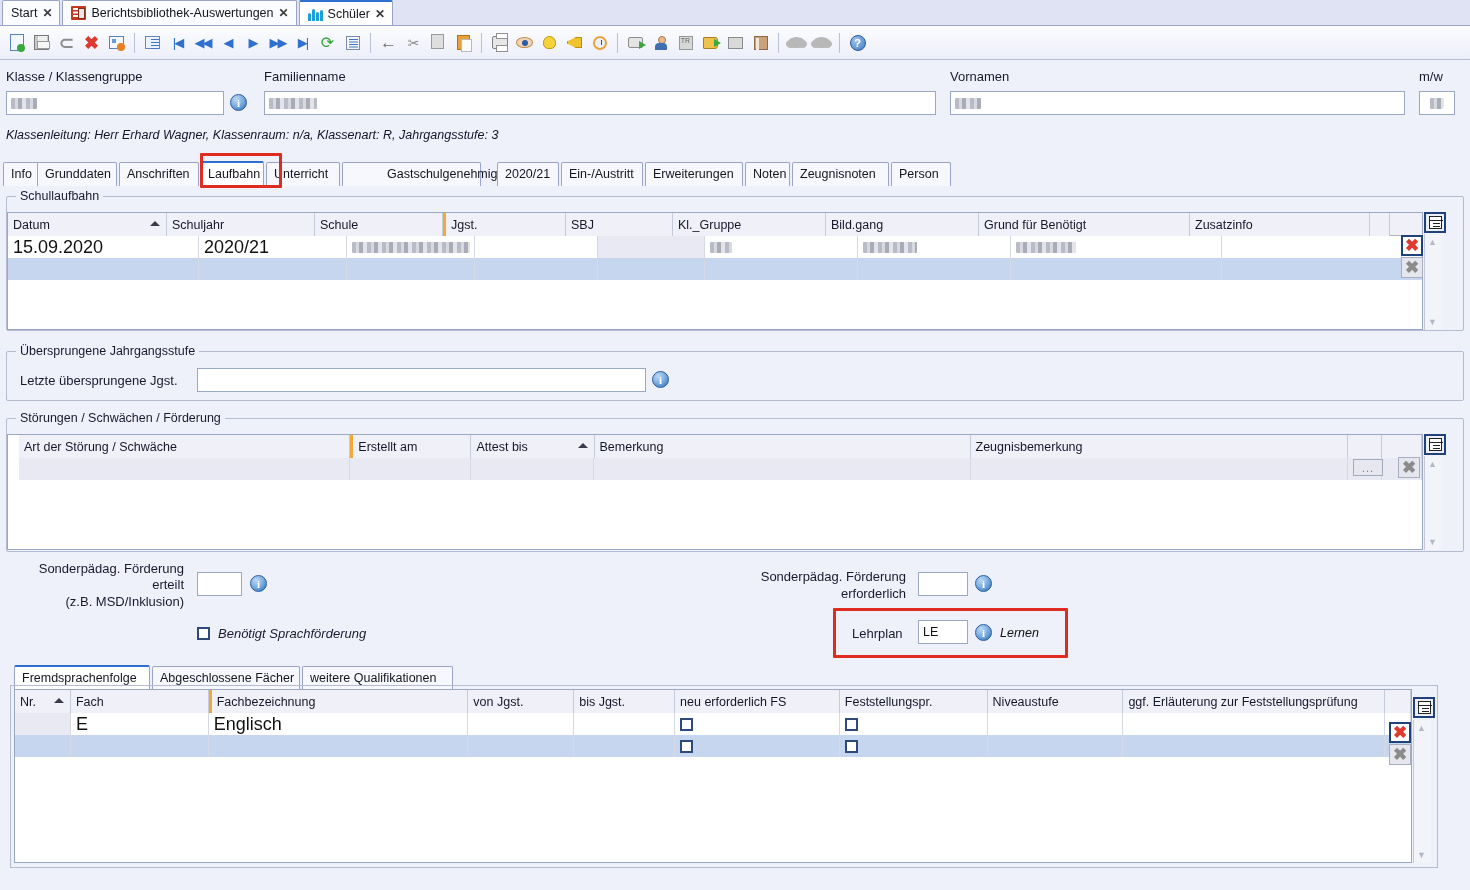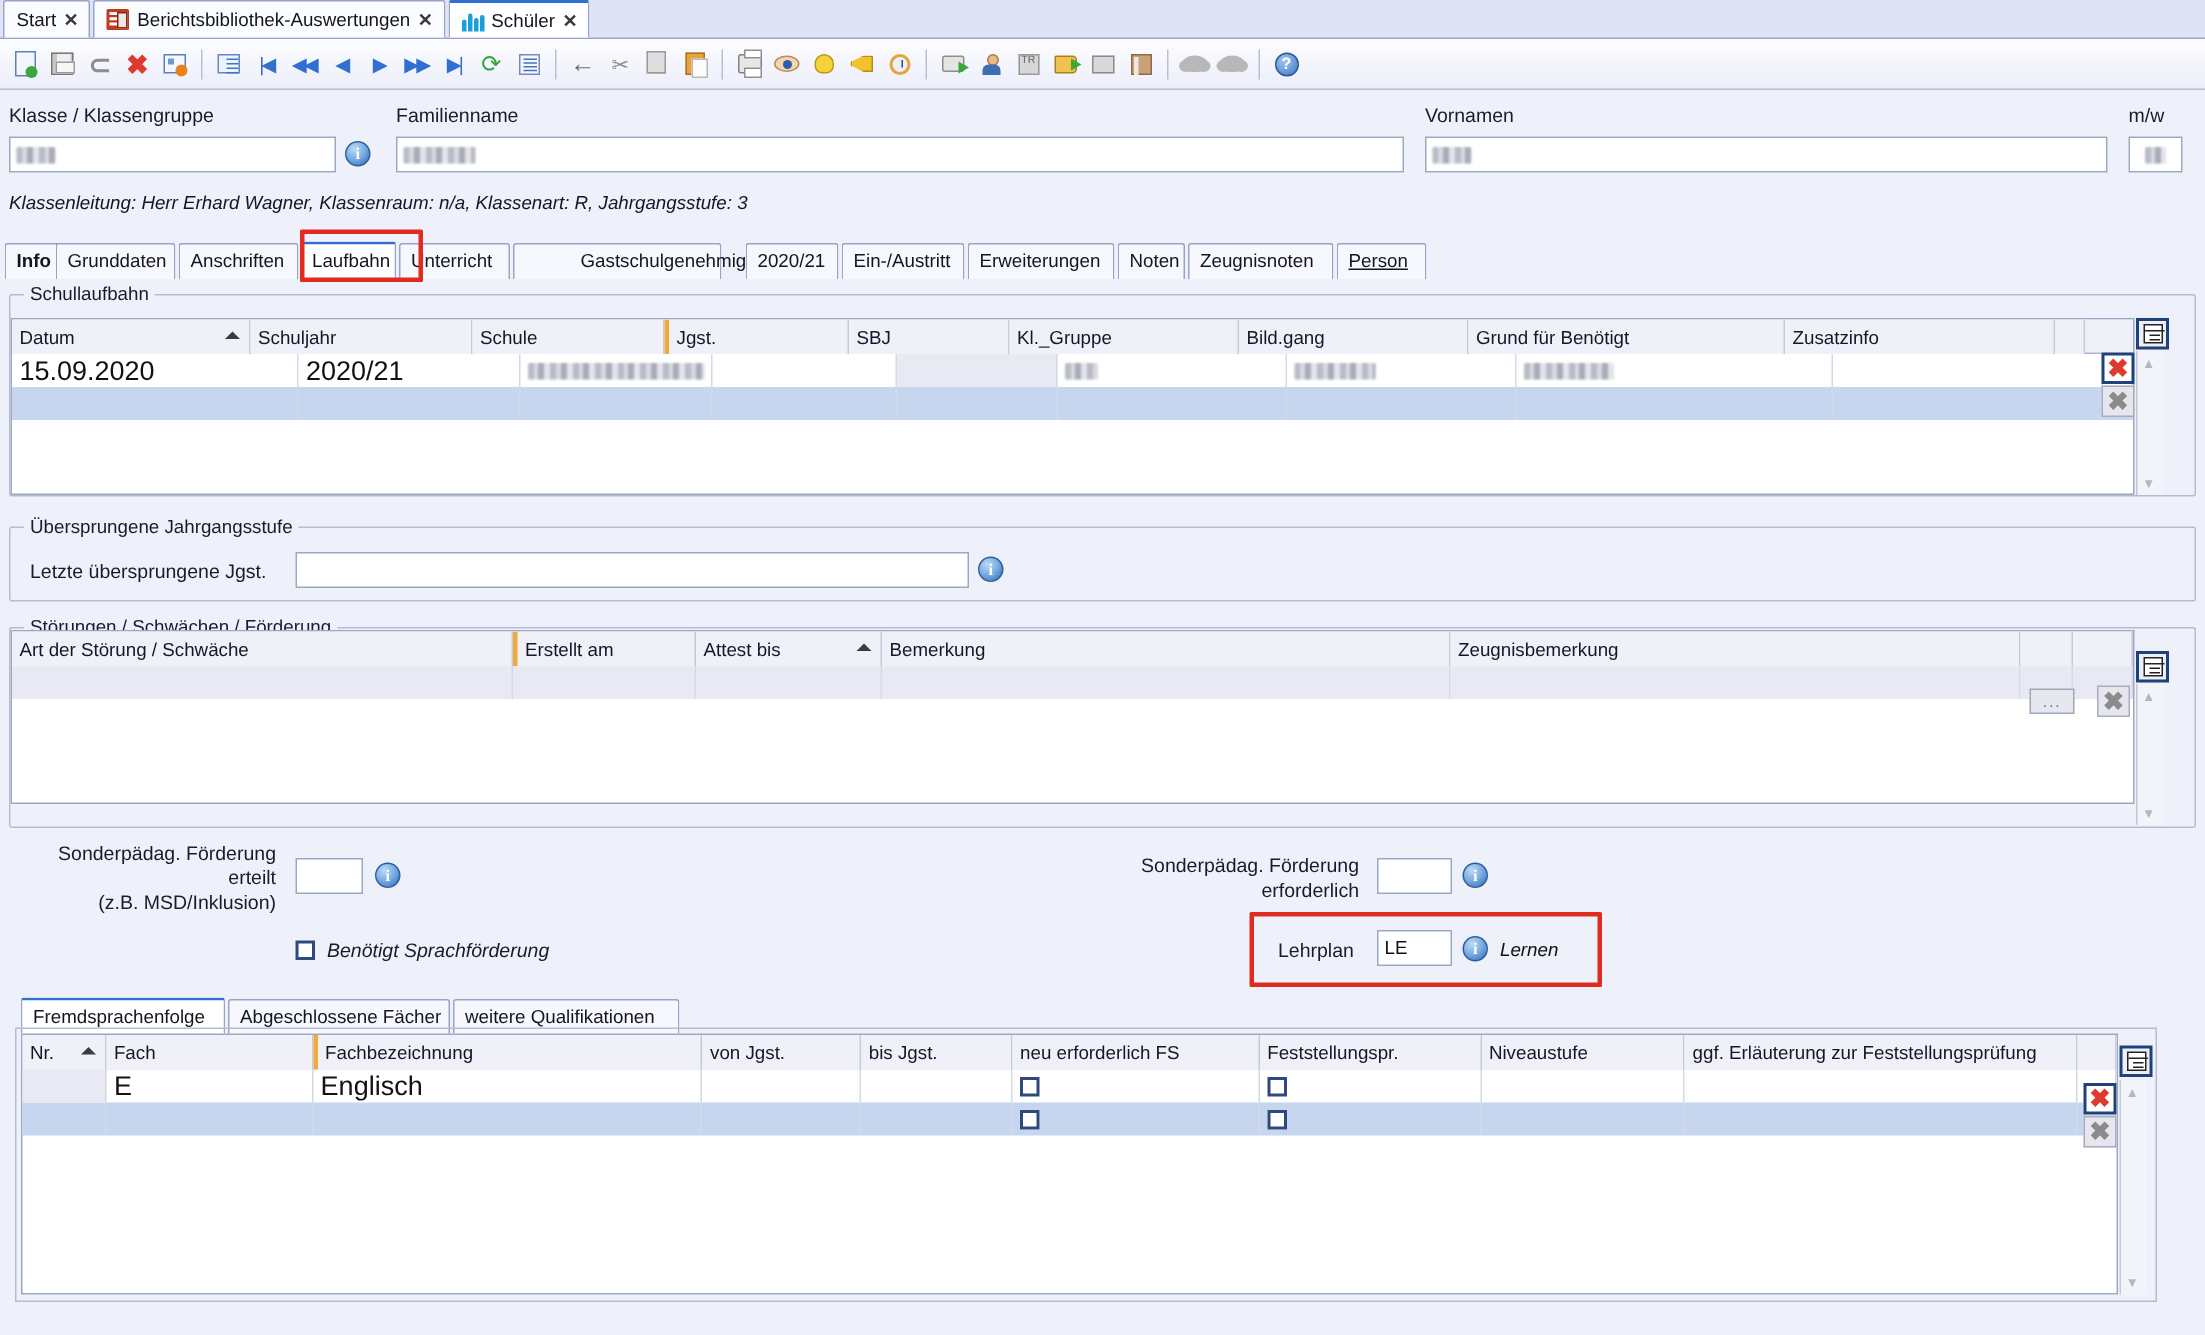--- a/index.html
+++ b/index.html
@@ -344,32 +344,32 @@
   </div>
 
   <div class="lbl" style="left:1419px; top:69px;">m/w</div>
   <div class="ifield" style="left:1419px; top:91px; width:36px; text-align:center;">
     <span class="blurbox" style="width:14px;"></span>
   </div>
 
   <div class="classinfo" style="left:6px; top:128px;">Klassenleitung: Herr Erhard Wagner, Klassenraum: n/a, Klassenart: R, Jahrgangsstufe: 3</div>
 
   <div class="formtabs">
-    <div class="ftab" style="left:3px;   width:44px;font-weight:bold;">Info</div>
+    <div class="ftab" style="left:3px;   width:44px;">Info</div>
     <div class="ftab" style="left:37px;  width:80px;">Grunddaten</div>
     <div class="ftab" style="left:119px; width:80px;">Anschriften</div>
     <div class="ftab active" style="left:200px; width:64px;">Laufbahn</div>
     <div class="ftab" style="left:266px; width:74px;">Unterricht</div>
     <div class="ftab" style="left:342px; width:139px;padding-left:44px;">Gastschulgenehmigung</div>
     <div class="ftab" style="left:497px; width:62px;">2020/21</div>
     <div class="ftab" style="left:561px; width:82px;">Ein-/Austritt</div>
     <div class="ftab" style="left:645px; width:98px;">Erweiterungen</div>
     <div class="ftab" style="left:745px; width:45px;">Noten</div>
     <div class="ftab" style="left:792px; width:97px;">Zeugnisnoten</div>
-    <div class="ftab" style="left:891px; width:60px;text-decoration:underline;">Person</div>
+    <div class="ftab" style="left:891px; width:60px;">Person</div>
   </div>
   <div class="annot" style="left:200px; top:153px; width:82px; height:35px;"></div>
 
   <div class="group" style="left:6px; top:196px; width:1458px; height:135px;"></div>
   <div class="grouplbl" style="left:16px; top:189px;">Schullaufbahn</div>
 
   <div class="grid" style="left:7px; top:212px; width:1416px; height:118px;">
     <div class="ghead">
       <div class="gh" style="width:159px;">
         <span>Datum</span>
@@ -433,21 +433,21 @@
 
   <div class="group" style="left:6px; top:351px; width:1458px; height:50px;"></div>
   <div class="grouplbl" style="left:16px; top:344px;">Übersprungene Jahrgangsstufe</div>
   <div class="lbl" style="left:20px; top:373px;">Letzte übersprungene Jgst.</div>
   <div class="ifield" style="left:197px; top:368px; width:449px;"></div>
   <div class="infoic" style="position:absolute; left:652px; top:371px;">i</div>
 
   <div class="group" style="left:6px; top:418px; width:1458px; height:134px;"></div>
   <div class="grouplbl" style="left:16px; top:411px;">Störungen / Schwächen / Förderung</div>
 
-  <div class="grid" style="left:7px; top:420px; width:1416px; height:116px;">
+  <div class="grid" style="left:7px; top:434px; width:1416px; height:116px;padding-left:11px;">
     <div class="ghead">
       <div class="gh" style="width:334px;">Art der Störung / Schwäche</div>
       <div class="gh orange" style="width:122px;">Erstellt am</div>
       <div class="gh" style="width:124px;">
         <span>Attest bis</span>
         <span class="sortasc"></span>
       </div>
       <div class="gh" style="width:379px;">Bemerkung</div>
       <div class="gh" style="width:380px;">Zeugnisbemerkung</div>
       <div class="gh" style="width:35px;"></div>

